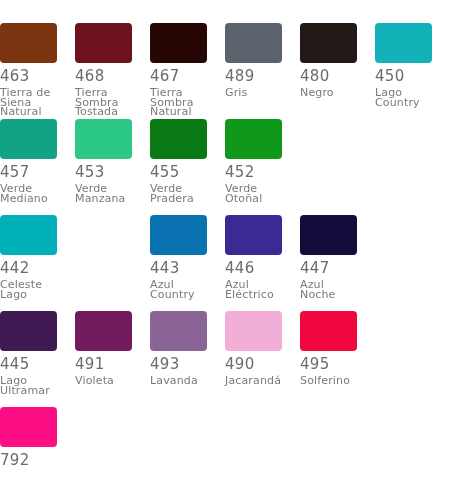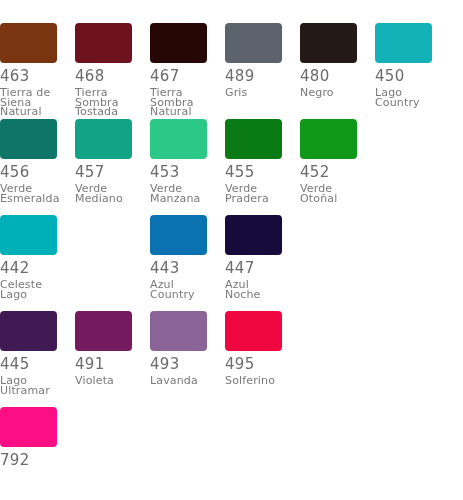--- a/index.html
+++ b/index.html
@@ -96,25 +96,20 @@
     </div>
     <div class="swatch-cell">
       <div class="swatch-chip" style="background: rgb(18, 178, 184);"></div>
       <div class="swatch-code">450</div>
       <div class="swatch-name">Lago Country</div>
     </div>
   </div>
 
   <div class="swatch-row">
     <div class="swatch-cell">
-      <div class="swatch-chip" style="background: rgb(13, 118, 104);"></div>
-      <div class="swatch-code">456</div>
-      <div class="swatch-name">Verde Esmeralda</div>
-    </div>
-    <div class="swatch-cell">
       <div class="swatch-chip" style="background: rgb(17, 163, 132);"></div>
       <div class="swatch-code">457</div>
       <div class="swatch-name">Verde Mediano</div>
     </div>
     <div class="swatch-cell">
       <div class="swatch-chip" style="background: rgb(43, 200, 136);"></div>
       <div class="swatch-code">453</div>
       <div class="swatch-name">Verde Manzana</div>
     </div>
     <div class="swatch-cell">
@@ -139,20 +134,25 @@
       <div class="swatch-chip"></div>
       <div class="swatch-code"></div>
       <div class="swatch-name"></div>
     </div>
     <div class="swatch-cell">
       <div class="swatch-chip" style="background: rgb(10, 114, 176);"></div>
       <div class="swatch-code">443</div>
       <div class="swatch-name">Azul Country</div>
     </div>
     <div class="swatch-cell">
+      <div class="swatch-chip" style="background: rgb(59, 42, 148);"></div>
+      <div class="swatch-code">446</div>
+      <div class="swatch-name">Azul Eléctrico</div>
+    </div>
+    <div class="swatch-cell">
       <div class="swatch-chip" style="background: rgb(21, 12, 60);"></div>
       <div class="swatch-code">447</div>
       <div class="swatch-name">Azul Noche</div>
     </div>
   </div>
 
   <div class="swatch-row">
     <div class="swatch-cell">
       <div class="swatch-chip" style="background: rgb(64, 26, 83);"></div>
       <div class="swatch-code">445</div>
@@ -162,20 +162,25 @@
       <div class="swatch-chip" style="background: rgb(116, 26, 94);"></div>
       <div class="swatch-code">491</div>
       <div class="swatch-name">Violeta</div>
     </div>
     <div class="swatch-cell">
       <div class="swatch-chip" style="background: rgb(138, 100, 150);"></div>
       <div class="swatch-code">493</div>
       <div class="swatch-name">Lavanda</div>
     </div>
     <div class="swatch-cell">
+      <div class="swatch-chip" style="background: rgb(241, 175, 216);"></div>
+      <div class="swatch-code">490</div>
+      <div class="swatch-name">Jacarandá</div>
+    </div>
+    <div class="swatch-cell">
       <div class="swatch-chip" style="background: rgb(240, 7, 63);"></div>
       <div class="swatch-code">495</div>
       <div class="swatch-name">Solferino</div>
     </div>
   </div>
 
   <div class="swatch-row">
     <div class="swatch-cell">
       <div class="swatch-chip" style="background: rgb(252, 15, 132);"></div>
       <div class="swatch-code">792</div>

